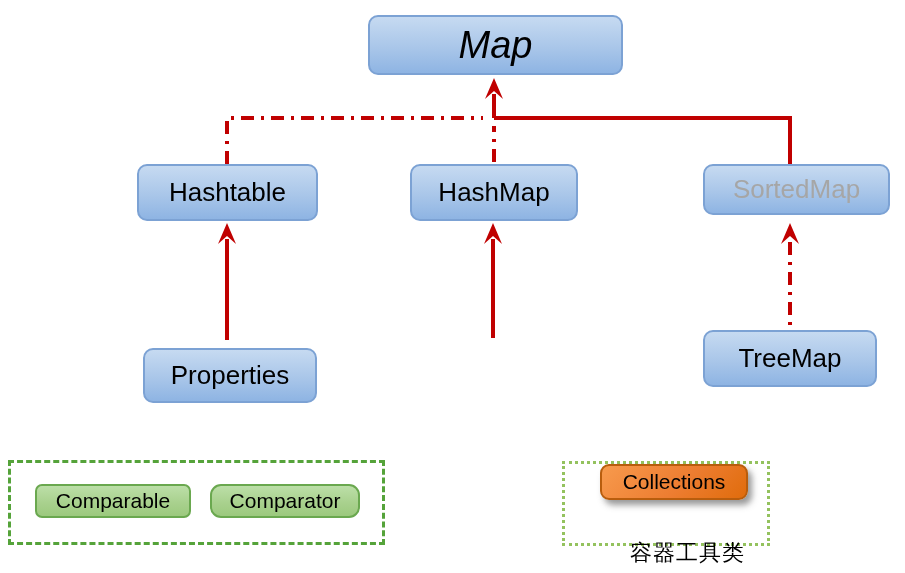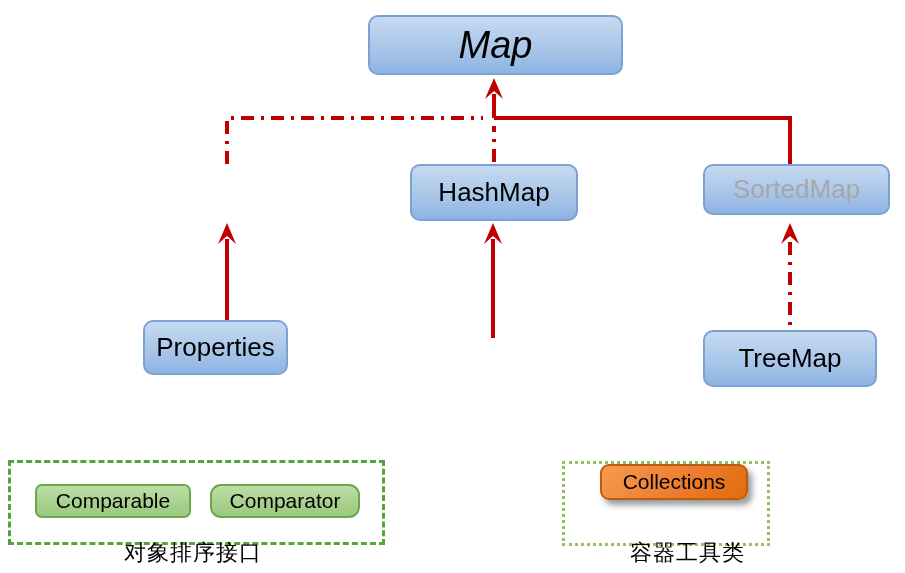--- a/index.html
+++ b/index.html
@@ -18,21 +18,21 @@
     border:2px solid #7ca2d4; border-radius:10px;
     color:#000; font-size:26px; box-sizing:border-box; white-space:nowrap;
   }
   .node.root   { font-size:38px; }
   .node.faded  { color:#a6a6a6; }
 
   .n-map           { left:368px; top:15px;  width:255px; height:60px;font-style:italic; }
   .n-hashtable     { left:137px; top:164px; width:181px; height:57px; }
   .n-hashmap       { left:410px; top:164px; width:168px; height:57px; }
   .n-sortedmap     { left:703px; top:164px; width:187px; height:51px; }
-  .n-properties    { left:143px; top:320px; width:145px; height:55px; }
+  .n-properties    { left:143px; top:348px; width:174px; height:55px; }
   .n-linkedhashmap { left:373px; top:338px; width:264px; height:61px; }
   .n-treemap       { left:703px; top:330px; width:174px; height:57px; }
 
   .group { position:absolute; box-sizing:border-box; }
   .group-sorting { left:8px;   top:460px; width:377px; height:85px; border:3px dashed #55a33a; }
   .group-utility { left:562px; top:461px; width:208px; height:85px; border:3px dotted #94c25e; }
 
   .gbtn {
     position:absolute; display:flex; align-items:center; justify-content:center;
     background: linear-gradient(180deg, #bcdfa8 0%, #a9d18e 55%, #9cc97e 100%);
@@ -79,30 +79,30 @@
 
     <path class="edge" d="M493,338 L493,239"></path>
     <polygon class="ahead" points="493,223 484,244 493,236 502,244"></polygon>
 
     <path class="edge dashdot" d="M790,345 L790,241"></path>
     <polygon class="ahead" points="790,223 781,244 790,236 799,244"></polygon>
   </svg>
 
   <div class="node root n-map">Map</div>
 
+  <div class="node n-hashtable">Hashtable</div>
   <div class="node n-hashmap">HashMap</div>
   <div class="node faded n-sortedmap">SortedMap</div>
 
   <div class="node n-properties">Properties</div>
   <div class="node n-treemap">TreeMap</div>
 
   <div class="group group-sorting">
     <div class="gbtn b-comparable">Comparable</div>
     <div class="gbtn b-comparator">Comparator</div>
   </div>
-  <div class="glabel glabel-sorting">对象排序接口</div>
 
   <div class="group group-utility">
     <div class="obtn b-collections">Collections</div>
   </div>
   <div class="glabel glabel-utility">容器工具类</div>
 
 </div>
 
 </body></html>

